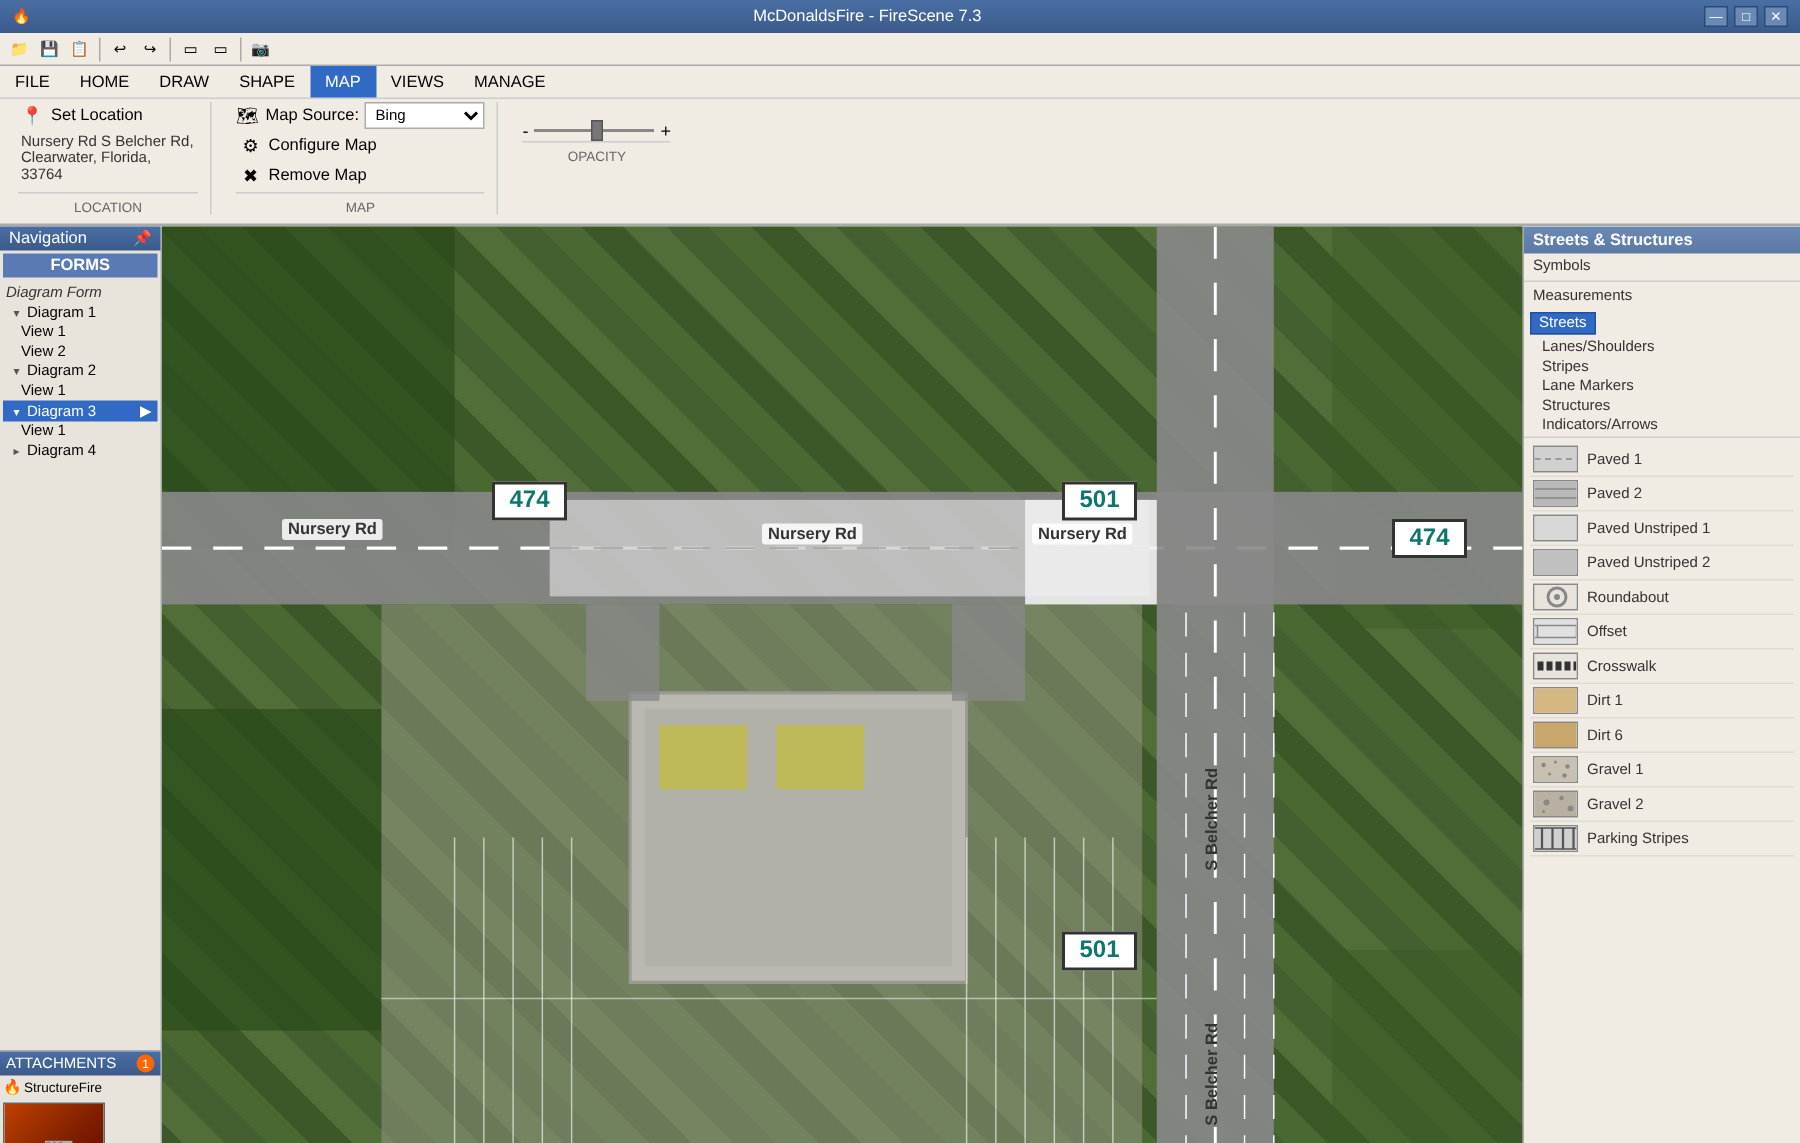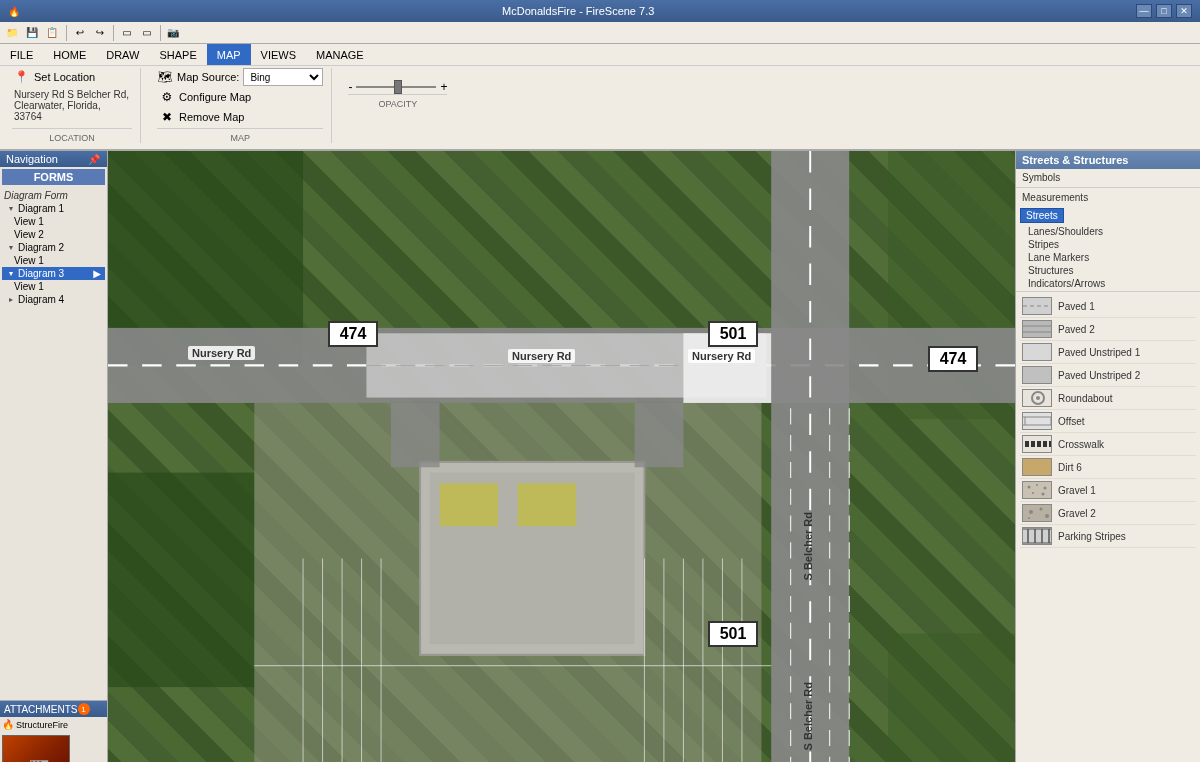--- a/index.html
+++ b/index.html
@@ -46,21 +46,21 @@
     .panel-pin { width: 12px; height: 12px; cursor: pointer; display: flex; align-items: center; justify-content: center; font-size: 10px; color: white; }
     .forms-btn { background: #5a7ab5; color: white; text-align: center; padding: 2px 0; font-size: 11px; font-weight: bold; cursor: pointer; margin: 2px; }
     .diagram-tree { padding: 2px; font-size: 10px; flex: 1; overflow-y: auto; }
     .tree-section-label { font-size: 10px; color: #333; padding: 1px 2px; font-style: italic; }
     .tree-item { padding: 1px 4px; cursor: pointer; display: flex; align-items: center; }
     .tree-item.selected { background: #316ac5; color: white; }
     .tree-item.selected .tree-label { color: white; }
     .tree-indent-1 { padding-left: 12px; }
     .tree-label { font-size: 10px; }
     .attachments-section { border-top: 1px solid #aaa; }
-    .attachments-header { background: linear-gradient(to bottom, #4a6fa5, #3a5a8a); color: white; padding: 2px 4px; font-size: 10px; display: flex; align-items: center; }
+    .attachments-header { background: linear-gradient(to bottom, #4a6fa5, #3a5a8a); color: white; padding: 2px 4px; font-size: 10px; display: flex; align-items: center; justify-content: space-between; }
     .attachments-badge { background: #ff6600; color: white; border-radius: 50%; width: 12px; height: 12px; font-size: 8px; display: flex; align-items: center; justify-content: center; }
     .attachment-item { display: flex; align-items: center; gap: 2px; padding: 2px; font-size: 9px; cursor: pointer; }
     .attachment-icon { width: 12px; height: 12px; font-size: 10px; color: #c04000; }
     .attachment-thumb { width: 68px; height: 68px; background: #888; border: 1px solid #666; overflow: hidden; margin: 2px; }
 
     
     .map-area { flex: 1; position: relative; background: #6b8e52; overflow: hidden; }
 
     
     .right-panel { width: 185px; background: #f0ece4; border-left: 1px solid #aaa; display: flex; flex-direction: column; overflow-y: auto; }
@@ -71,21 +71,21 @@
     .meas-tab { padding: 1px 5px; font-size: 10px; cursor: pointer; border: 1px solid #aaa; background: #e8e4dc; text-align: center; }
     .meas-tab.active { background: #316ac5; color: white; border-color: #2050a0; }
     .right-sub-item { padding: 1px 12px; font-size: 10px; cursor: pointer; color: #333; }
     .street-type-list { padding: 2px 4px; }
     .street-type-item { display: flex; align-items: center; gap: 6px; padding: 2px 2px; cursor: pointer; border-bottom: 1px solid #e0dcd4; }
     .street-icon { width: 30px; height: 18px; border: 1px solid #888; background: #fff; display: flex; align-items: center; justify-content: center; overflow: hidden; }
     .street-label { font-size: 10px; color: #333; }
 
     
     .map-label { position: absolute; font-weight: bold; font-size: 11px; color: #333; background: rgba(255,255,255,0.85); padding: 1px 4px; border-radius: 2px; white-space: nowrap; }
-    .map-number-box { position: absolute; background: white; border: 2px solid #333; font-size: 14px; font-weight: bold; color: #000000; padding: 2px 6px; display: flex; align-items: center; justify-content: center; }
+    .map-number-box { position: absolute; background: white; border: 2px solid #333; font-size: 14px; font-weight: bold; color: #0f766e; padding: 2px 6px; display: flex; align-items: center; justify-content: center; }
 
     
     .map-svg { position: absolute; top: 0; left: 0; width: 100%; height: 100%; pointer-events: none; }
 
     
     .sat-bg { position: absolute; top: 0; left: 0; width: 100%; height: 100%; background: #5a7040; }
 
     
     .expand-btn { width: 10px; height: 10px; display: flex; align-items: center; justify-content: center; font-size: 8px; cursor: pointer; color: #555; margin-right: 2px; }
   </style>
@@ -406,20 +406,28 @@
             <rect x="2" y="6" width="4" height="6" fill="#333"></rect>
             <rect x="8" y="6" width="4" height="6" fill="#333"></rect>
             <rect x="14" y="6" width="4" height="6" fill="#333"></rect>
             <rect x="20" y="6" width="4" height="6" fill="#333"></rect>
             <rect x="26" y="6" width="2" height="6" fill="#333"></rect>
           </svg>
         </div>
         <span class="street-label">Crosswalk</span>
       </div>
 
+      <div class="street-type-item">
+        <div class="street-icon">
+          <svg width="30" height="18">
+              <rect width="30" height="18" fill="#d4b882"></rect>
+            </svg>
+        </div>
+        <span class="street-label">Dirt 1</span>
+      </div>
 
       <div class="street-type-item">
         <div class="street-icon">
           <svg width="30" height="18">
               <rect width="30" height="18" fill="#c8a86a"></rect>
             </svg>
         </div>
         <span class="street-label">Dirt 6</span>
       </div>
 

